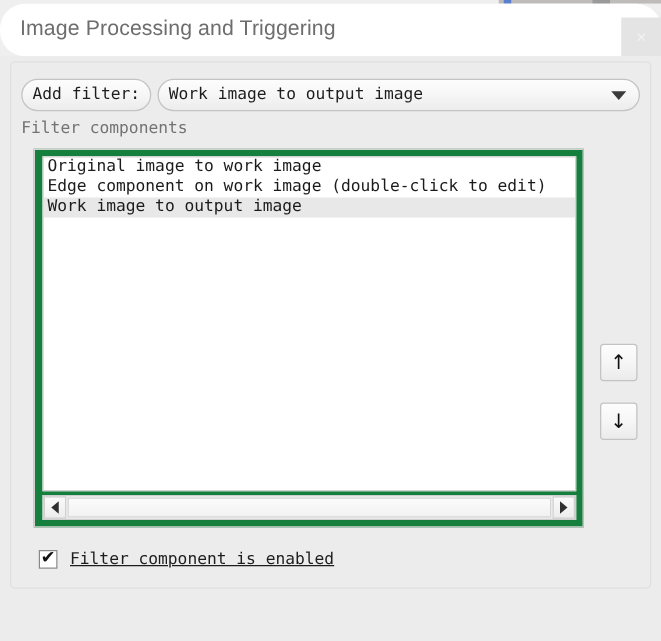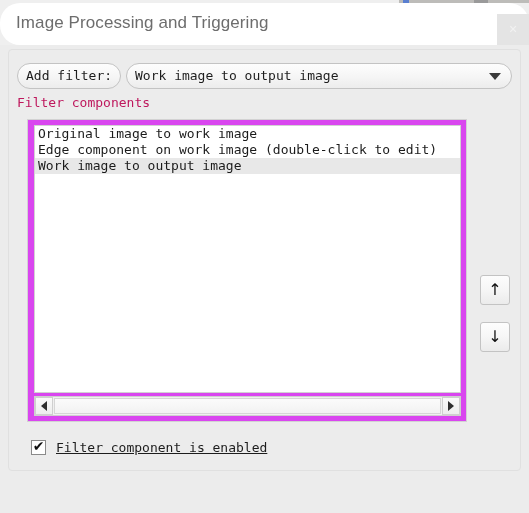--- a/index.html
+++ b/index.html
@@ -164,32 +164,32 @@
     border-right: 6px solid transparent;
     border-top: 7px solid #3a3a3a;
   }
 
   .section-label {
     position: absolute;
     left: 8px;
     top: 45px;
     font-family: "DejaVu Sans Mono", monospace;
     font-size: 13px;
-    color: #be185d;
+    color: #737373;
     white-space: nowrap;
   }
 
   
   .listbox-frame {
     position: absolute;
     left: 18px;
     top: 69px;
     width: 440px;
     height: 303px;
-    background: #d946ef;
+    background: #15803d;
     border: 1px solid #d2d2d2;
     box-sizing: border-box;
   }
   .listbox {
     position: absolute;
     left: 6px;
     top: 5px;
     width: 427px;
     height: 268px;
     background: #ffffff;

